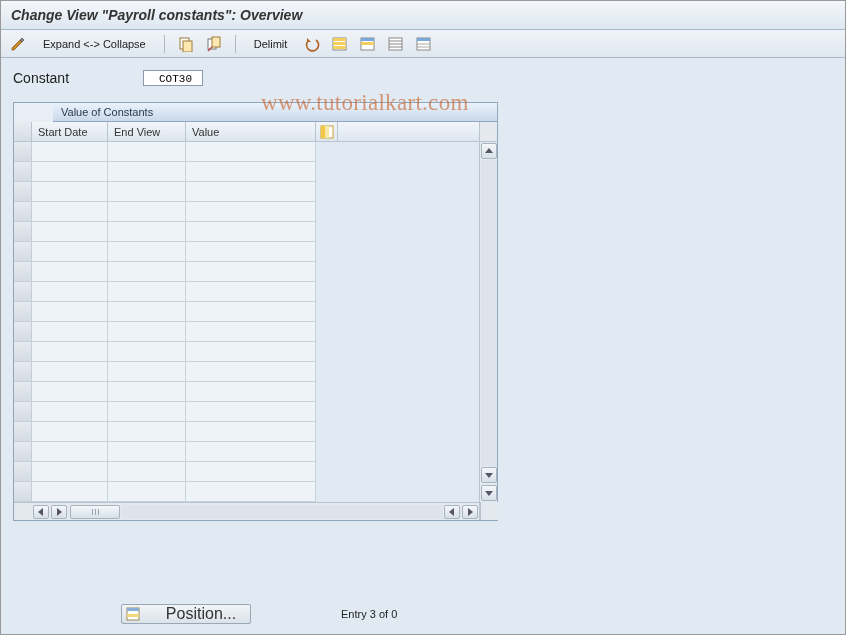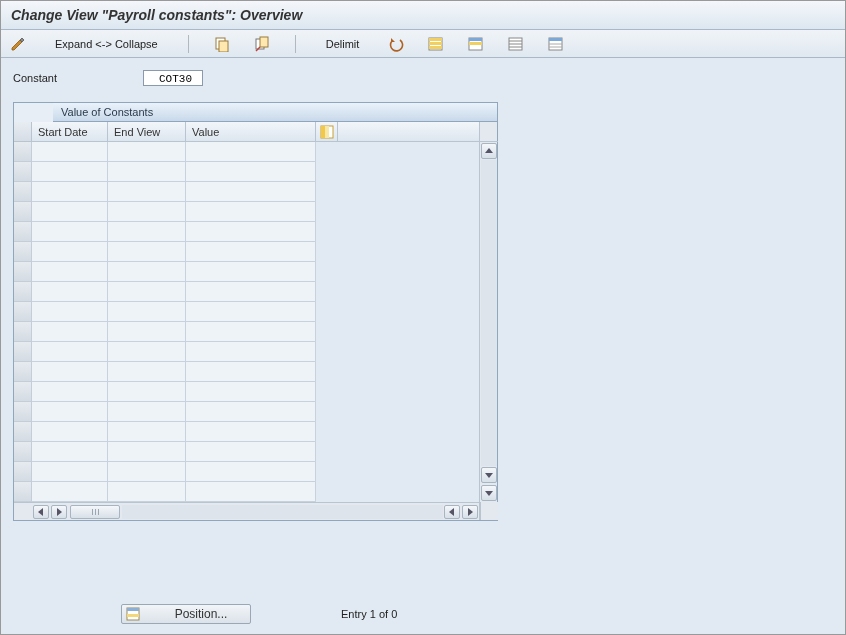--- a/index.html
+++ b/index.html
@@ -28,21 +28,21 @@
       font-weight: bold;
       font-size: 14px;
       color: #333;
     }
     .toolbar {
       background: linear-gradient(to bottom, #f0f4f8 0%, #e0e8f0 100%);
       border-bottom: 1px solid #a8b8c8;
       padding: 4px 8px;
       display: flex;
       align-items: center;
-      gap: 22px;
+      gap: 10px;
       height: 28px;
     }
     .tb-icon {
       width: 18px;
       height: 18px;
       display: inline-flex;
       align-items: center;
       justify-content: center;
       cursor: pointer;
     }
@@ -62,21 +62,21 @@
       position: relative;
       overflow: hidden;
     }
     .field-row {
       display: flex;
       align-items: center;
       gap: 20px;
       margin-bottom: 16px;
     }
     .field-label {
-      font-size: 11px;
+      font-size: 14px;
       color: #222;
       width: 110px;
     }
     .field-input {
       border: 1px solid #8a9aaa;
       background: #fff;
       font-family: "Courier New", monospace;
       font-size: 11px;
       padding: 1px 15px;
       width: 60px;
@@ -209,21 +209,21 @@
     }
     .position-btn {
       width: 130px;
       height: 20px;
       border:1px solid #9aa8b6;
       background:linear-gradient(to bottom,#f2f5f8,#dbe2e9);
       border-radius:2px;
       display:flex;
       align-items:center;
       cursor:pointer;
-      font-size:12px;
+      font-size:16px;
       color:#333;
       padding:0 4px;
       gap:16px;
     }
     .pos-icon{
       width:14px;height:14px;
       display:inline-flex;align-items:center;justify-content:center;
     }
     .pos-label{flex:1;text-align:center;}
     .entry-text{
@@ -308,20 +308,21 @@
       <svg width="16" height="16">
           <rect x="1" y="2" width="13" height="12" fill="#fff" stroke="#888"></rect>
           <rect x="1" y="2" width="13" height="3" fill="#7aa8d8"></rect>
           <line x1="1" y1="8" x2="14" y2="8" stroke="#aaa"></line>
           <line x1="1" y1="11" x2="14" y2="11" stroke="#aaa"></line>
         </svg>
     </span>
   </div>
 
   <div class="content-area">
+    <div class="watermark">www.tutorialkart.com</div>
 
     <div class="field-row">
       <span class="field-label">Constant</span>
       <div class="field-input">COT30</div>
     </div>
 
     <div class="panel">
       <div class="panel-header">Value of Constants</div>
       <div class="grid-wrap">
         <div class="grid">
@@ -508,16 +509,16 @@
     <div class="position-btn">
       <span class="pos-icon">
         <svg width="14" height="14">
             <rect x="1" y="1" width="12" height="12" fill="#fff" stroke="#9a8a5a"></rect>
             <rect x="1" y="1" width="12" height="3" fill="#8ab0d8"></rect>
             <rect x="1" y="7" width="12" height="3" fill="#f2d878"></rect>
           </svg>
       </span>
       <span class="pos-label">Position...</span>
     </div>
-    <span class="entry-text">Entry 1 of 0</span>
+    <span class="entry-text">Entry 3 of 0</span>
   </div>
 
 </div>
 
 </body></html>

